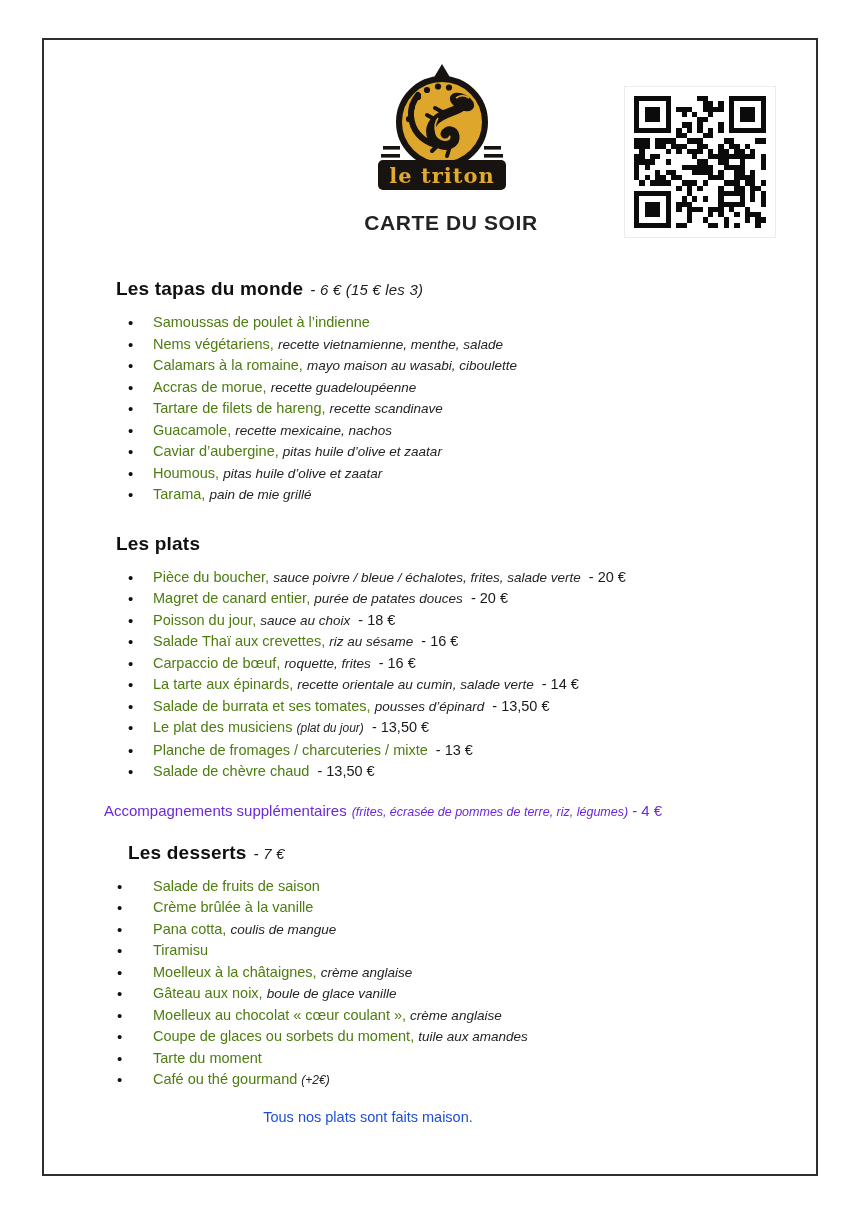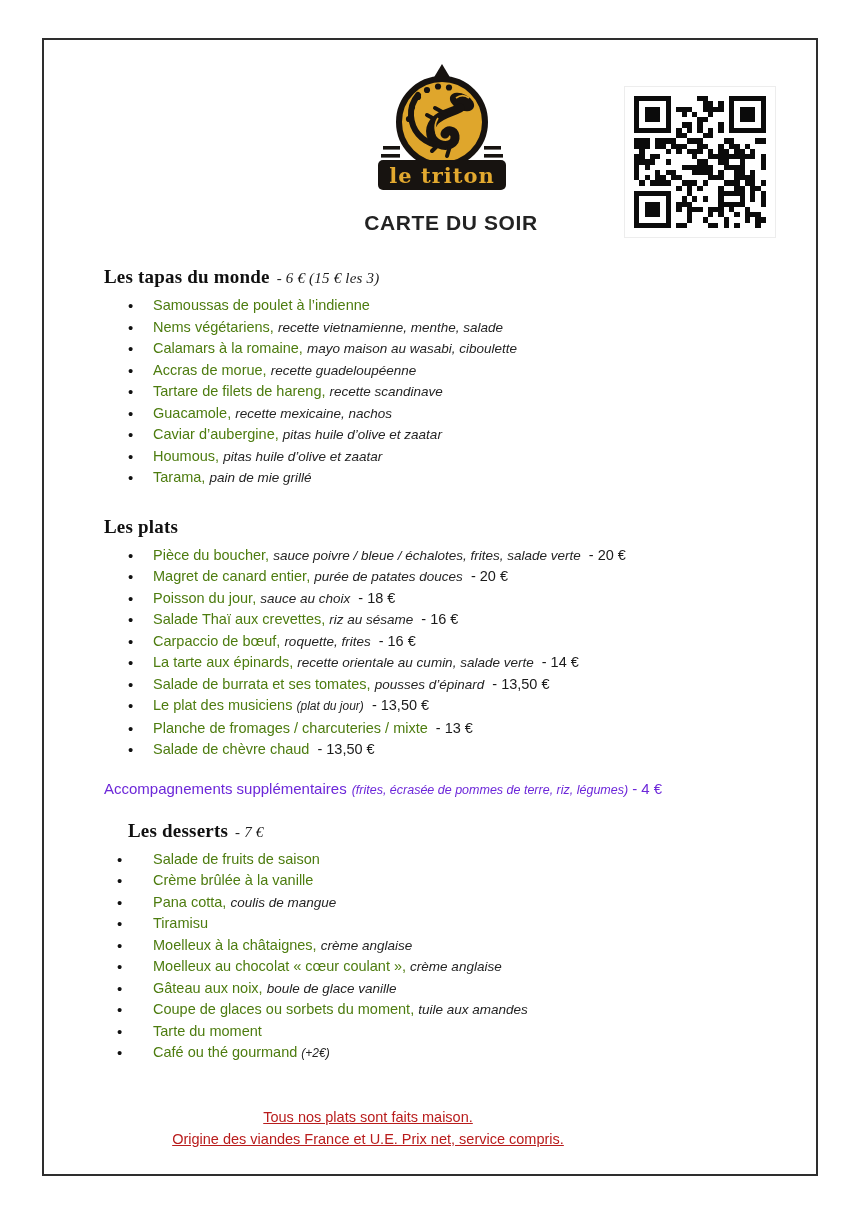--- a/index.html
+++ b/index.html
@@ -20,40 +20,40 @@
   .qr{
     position:absolute;left:624px;top:86px;width:152px;height:152px;
     background:#fff;border:1px solid #ededed;box-sizing:border-box;padding:9px;
   }
   .qr-grid{display:grid;width:100%;height:100%;
     grid-template-columns:repeat(25,1fr);grid-template-rows:repeat(25,1fr);}
   .qr-grid div{width:100%;height:100%;}
   .qr-grid div.on{background:#0b0b0b;}
   
   .menu{position:absolute;left:104px;top:266px;width:585px;}
-  .sec-title{margin:0;font-size:19px;font-weight:700;letter-spacing:.2px;color:#101010;font-family:Liberation Serif, serif;}
+  .sec-title{margin:12px;font-size:19px;font-weight:700;letter-spacing:.2px;color:#101010;}
   .sec-suffix{font-weight:400;font-style:italic;font-size:15px;margin-left:7px;color:#1d1d1d;}
   ul.items{list-style:none;margin:7px 0 0 0;padding:0;}
   li.item{position:relative;padding-left:49px;font-size:14.5px;line-height:21.5px;color:#1a1a1a;}
   li.item::before{content:"\2022";position:absolute;left:24px;top:0;font-size:15px;color:#111;}
   .item-name{font-weight:400;color:#4d7c0f;}
   .item-desc{font-style:italic;font-size:13.5px;color:#242424;margin-top:36px;}
   .item-paren{font-style:italic;font-size:12px;color:#242424;}
   .item-price{margin-left:4px;font-size:14.5px;white-space:nowrap;}
   .sec-plats{margin-top:27px;}
   .sec-desserts{margin-top:23px;}
   .sec-desserts .sec-title{margin-left:24px;}
   .sec-desserts li.item::before{left:13px;}
   .note{margin:19px 0 0 0;font-size:15px;color:#6d28d9;}
   .note-paren{font-style:italic;font-size:12.5px;margin-left:5px;}
   .note-price{margin-left:4px;}
   
   .footer{
     position:absolute;left:0;top:1107px;width:736px;text-align:center;
-    font-size:14.5px;line-height:21.5px;color:#b91c1c;text-decoration:underline;
+    font-size:14.5px;line-height:21.5px;color:#1d4ed8;
   }
 </style>
 </head>
 <body>
 
 <div class="frame"></div>
 
 <div class="logo-wrap">
   <svg viewBox="0 0 132 130" width="132" height="130">
     <polygon points="66,2 81,27 51,27" fill="#171310"></polygon>
@@ -750,25 +750,24 @@
       <p class="note"><span class="note-lead">Accompagnements supplémentaires</span><span class="note-paren">(frites, écrasée de pommes de terre, riz, légumes)</span><span class="note-price">- 4 €</span></p>
     </section>
     <section class="sec sec-desserts">
       <h2 class="sec-title"><span class="sec-name">Les desserts</span><span class="sec-suffix">- 7 €</span></h2>
       <ul class="items">
         <li class="item"><span class="item-name">Salade de fruits de saison</span></li>
         <li class="item"><span class="item-name">Crème brûlée à la vanille</span></li>
         <li class="item"><span class="item-name">Pana cotta,</span> <span class="item-desc">coulis de mangue</span></li>
         <li class="item"><span class="item-name">Tiramisu</span></li>
         <li class="item"><span class="item-name">Moelleux à la châtaignes,</span> <span class="item-desc">crème anglaise</span></li>
+        <li class="item"><span class="item-name">Gâteau aux noix,</span> <span class="item-desc">boule de glace vanille</span></li>
         <li class="item"><span class="item-name">Moelleux au chocolat « cœur coulant »,</span> <span class="item-desc">crème anglaise</span></li>
-        <li class="item"><span class="item-name">Gâteau aux noix,</span> <span class="item-desc">boule de glace vanille</span></li>
         <li class="item"><span class="item-name">Coupe de glaces ou sorbets du moment,</span> <span class="item-desc">tuile aux amandes</span></li>
         <li class="item"><span class="item-name">Tarte du moment</span></li>
         <li class="item"><span class="item-name">Café ou thé gourmand</span> <span class="item-paren">(+2€)</span></li>
       </ul>
     </section>
   </div>
 
 <div class="footer">
   <div>Tous nos plats sont faits maison.</div>
-  <div>Origine des viandes France et U.E. Prix net, service compris.</div>
 </div>
 
 </body></html>

